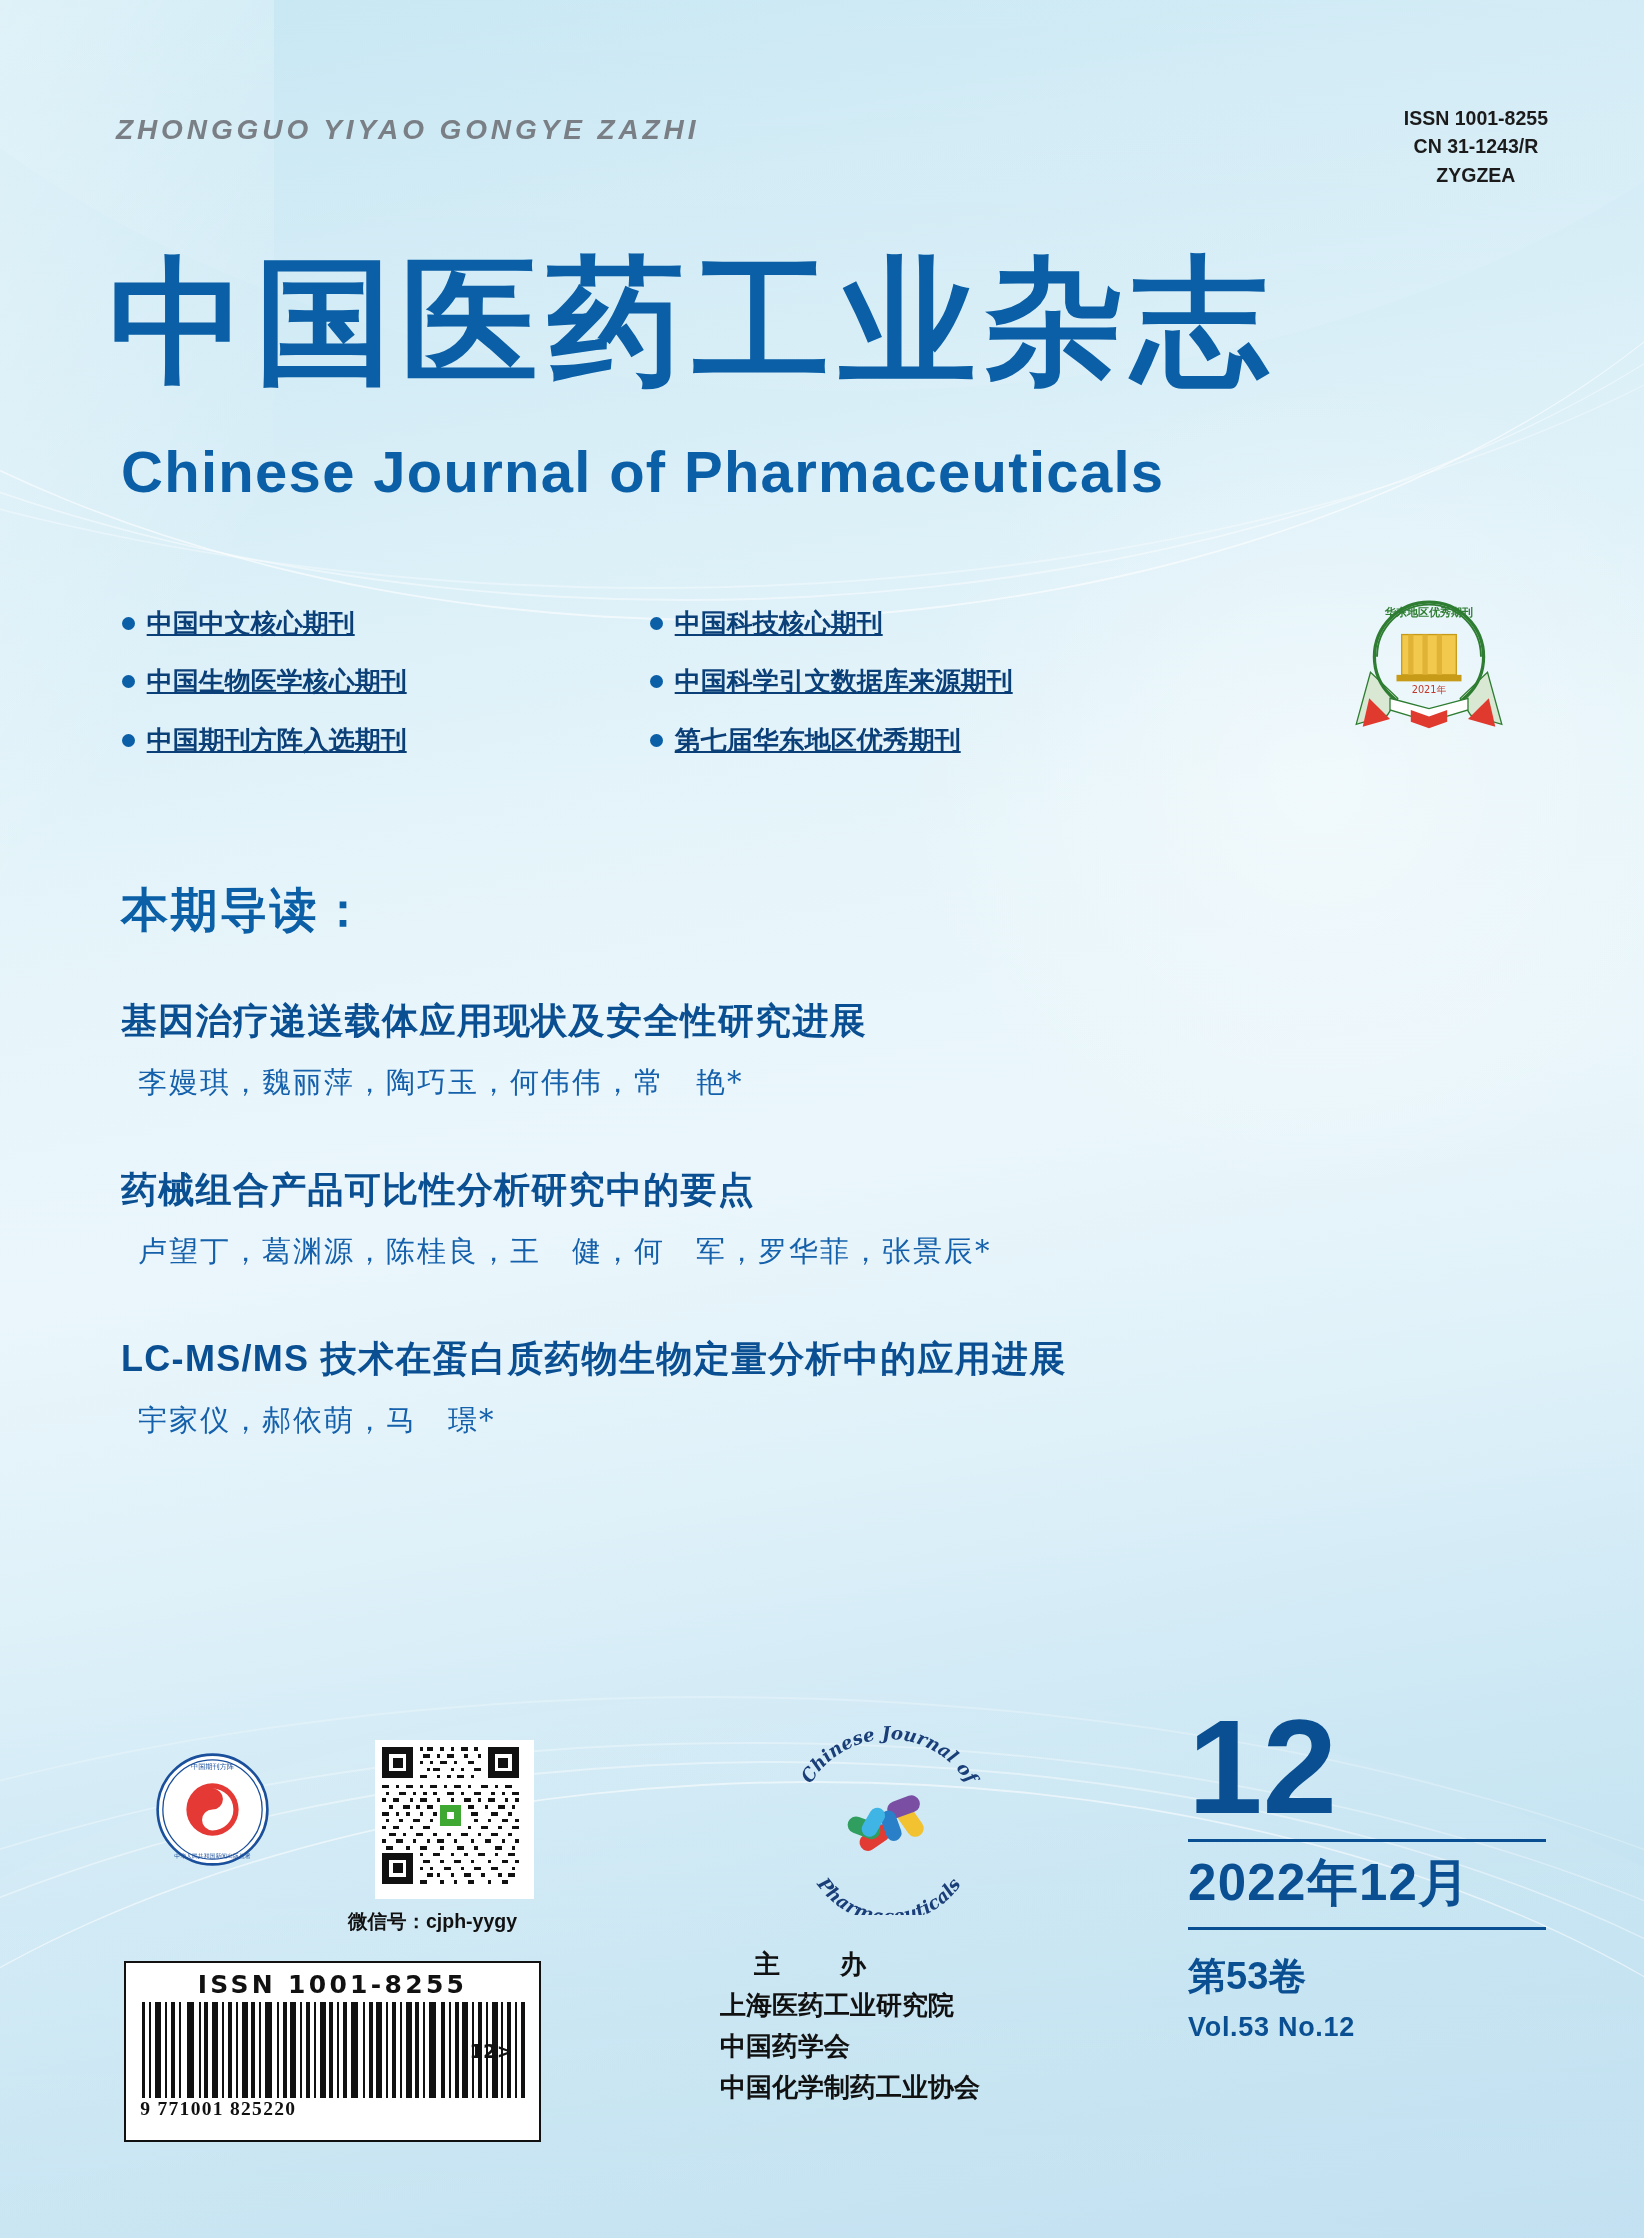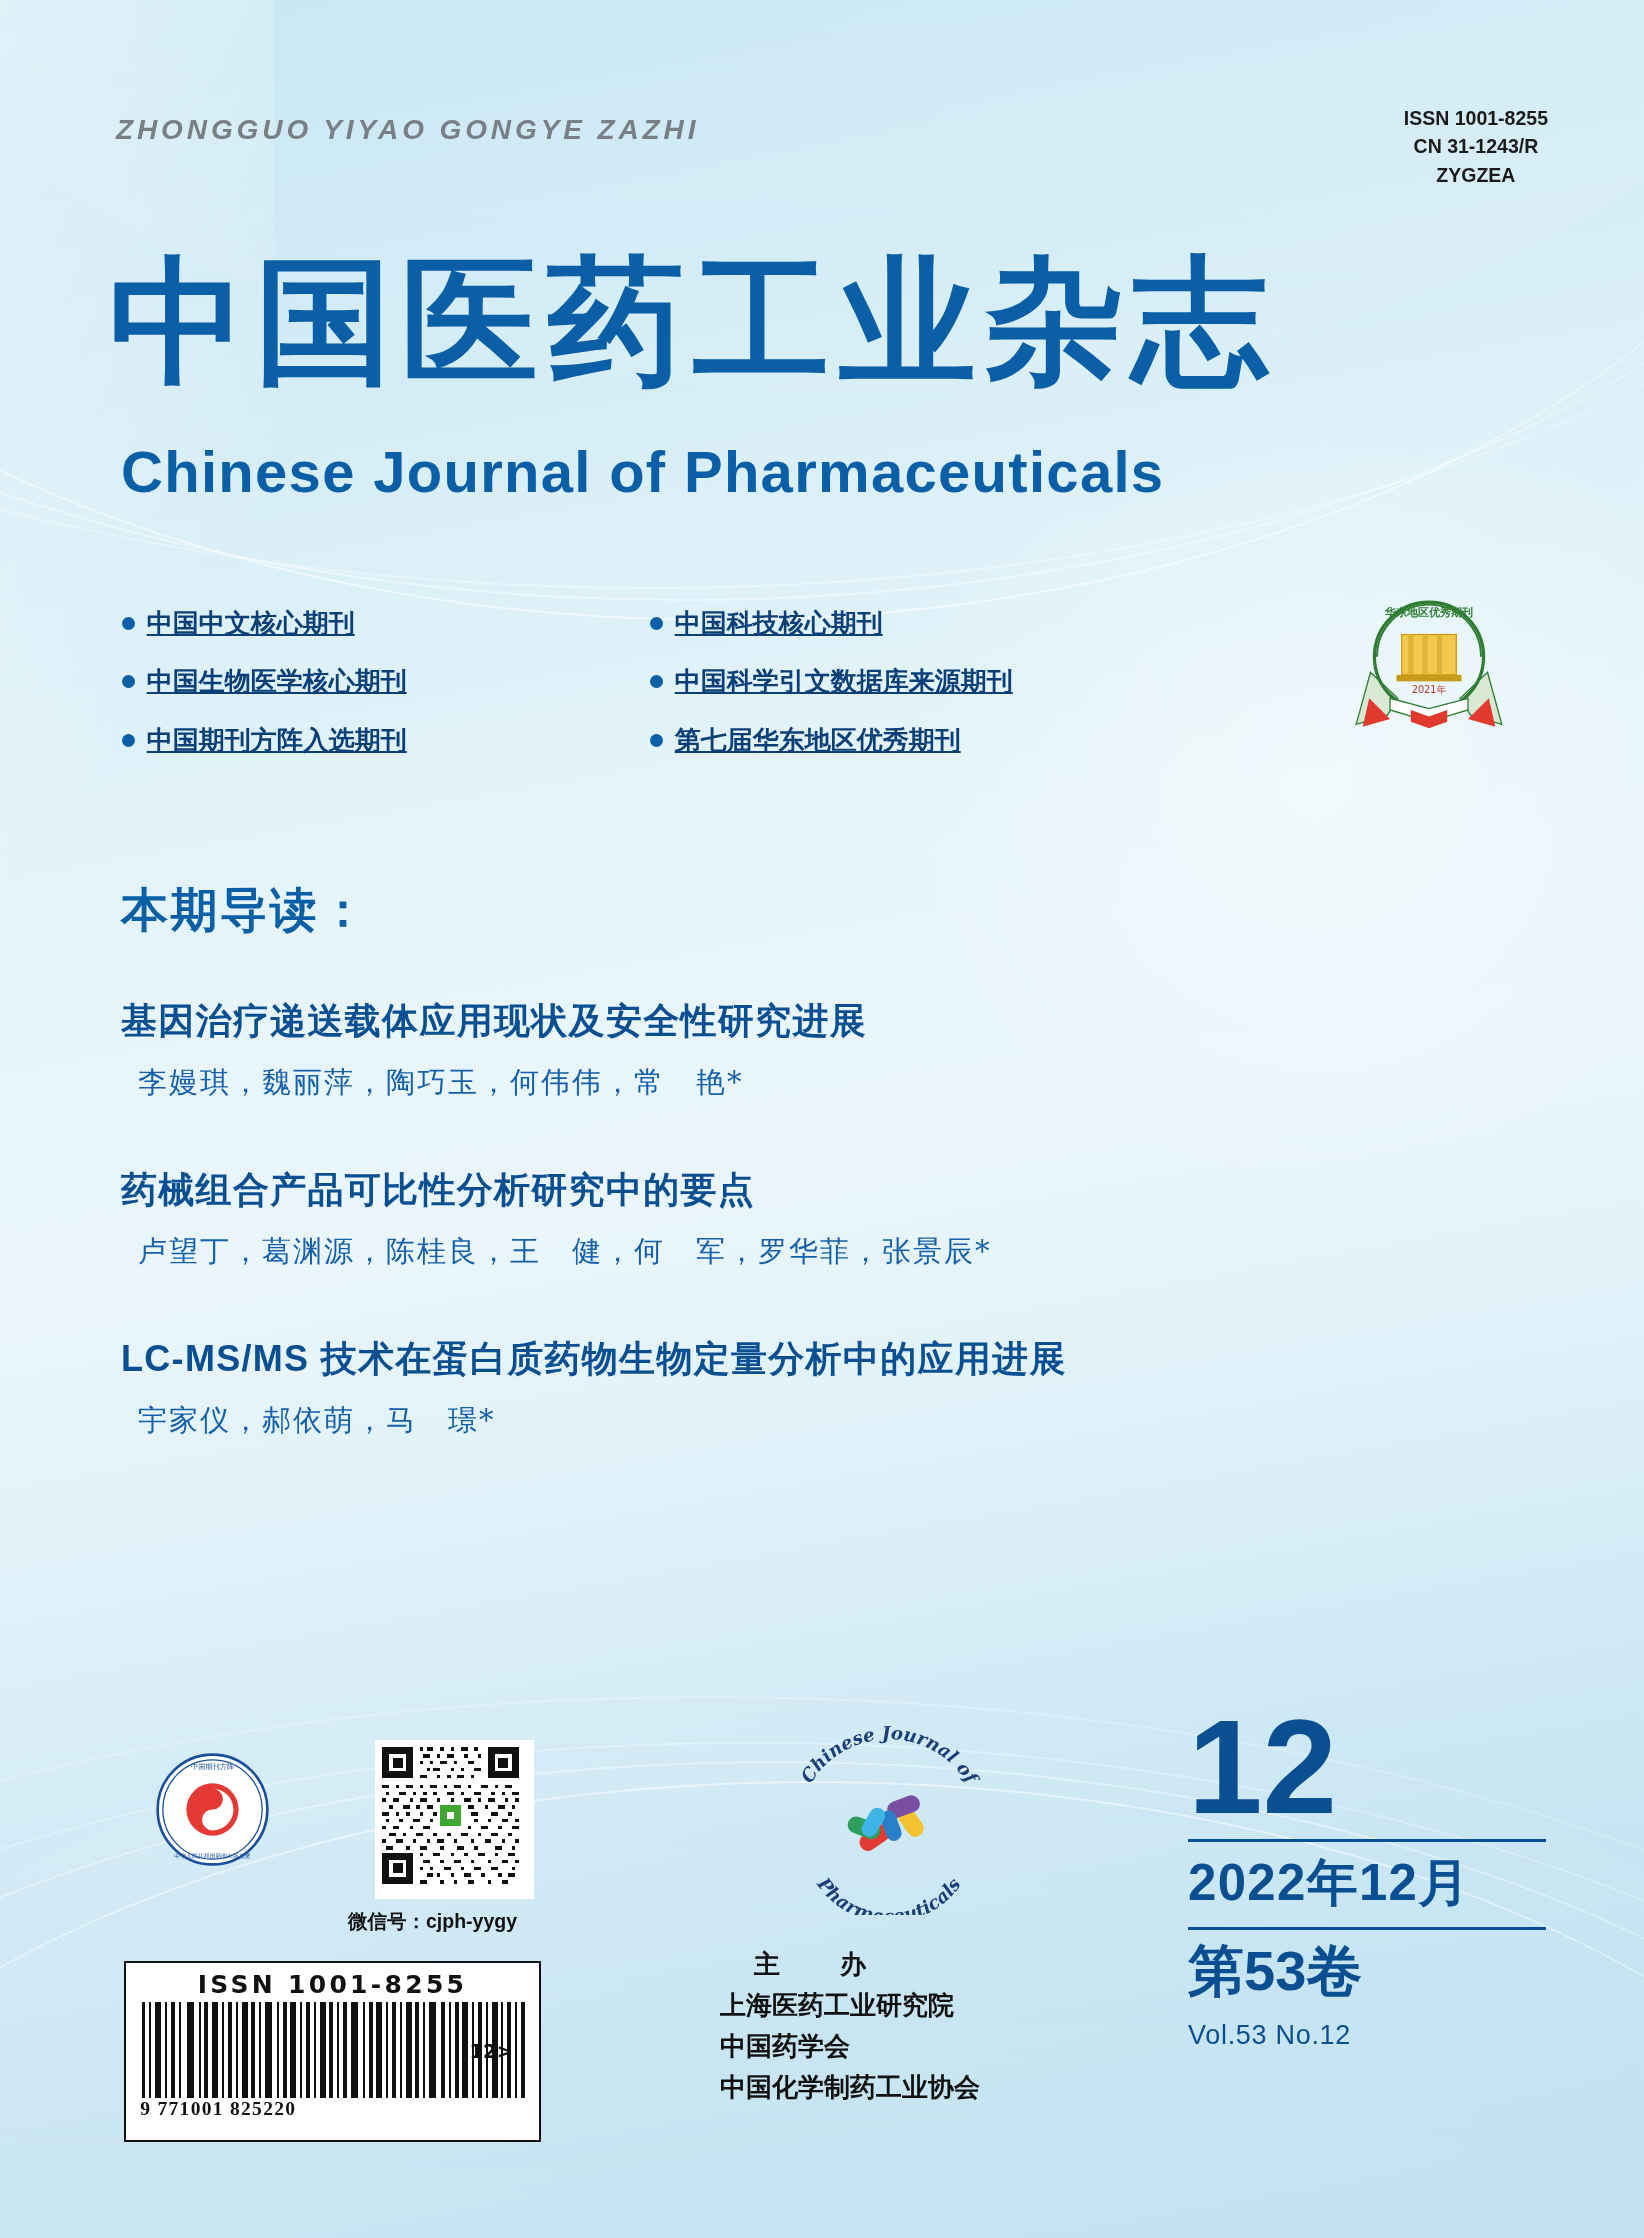--- a/index.html
+++ b/index.html
@@ -287,29 +287,29 @@
     margin-top: 9px;
     font-size: 51px;
     font-weight: bold;
     color: #0a4f92;
     border-top: 3.9px solid #0a4f92;
     border-bottom: 3.9px solid #0a4f92;
     padding: 6.5px 0 9px 0;
     letter-spacing: 1.3px;
   }
   .issue-vol {
-    margin-top: 4px;
-    font-size: 56px;
+    margin-top: 21px;
+    font-size: 38px;
     font-weight: bold;
     color: #0a4f92;
   }
   .issue-volen {
     margin-top: 10.4px;
     font-size: 27px;
-    font-weight: normal;
+    font-weight: bold;
     color: #0a4f92;
     letter-spacing: 0.7px;
   }
 </style>
 </head>
 <body>
 
 <div id="cover">
 
   <div class="arcfill-top"></div>

